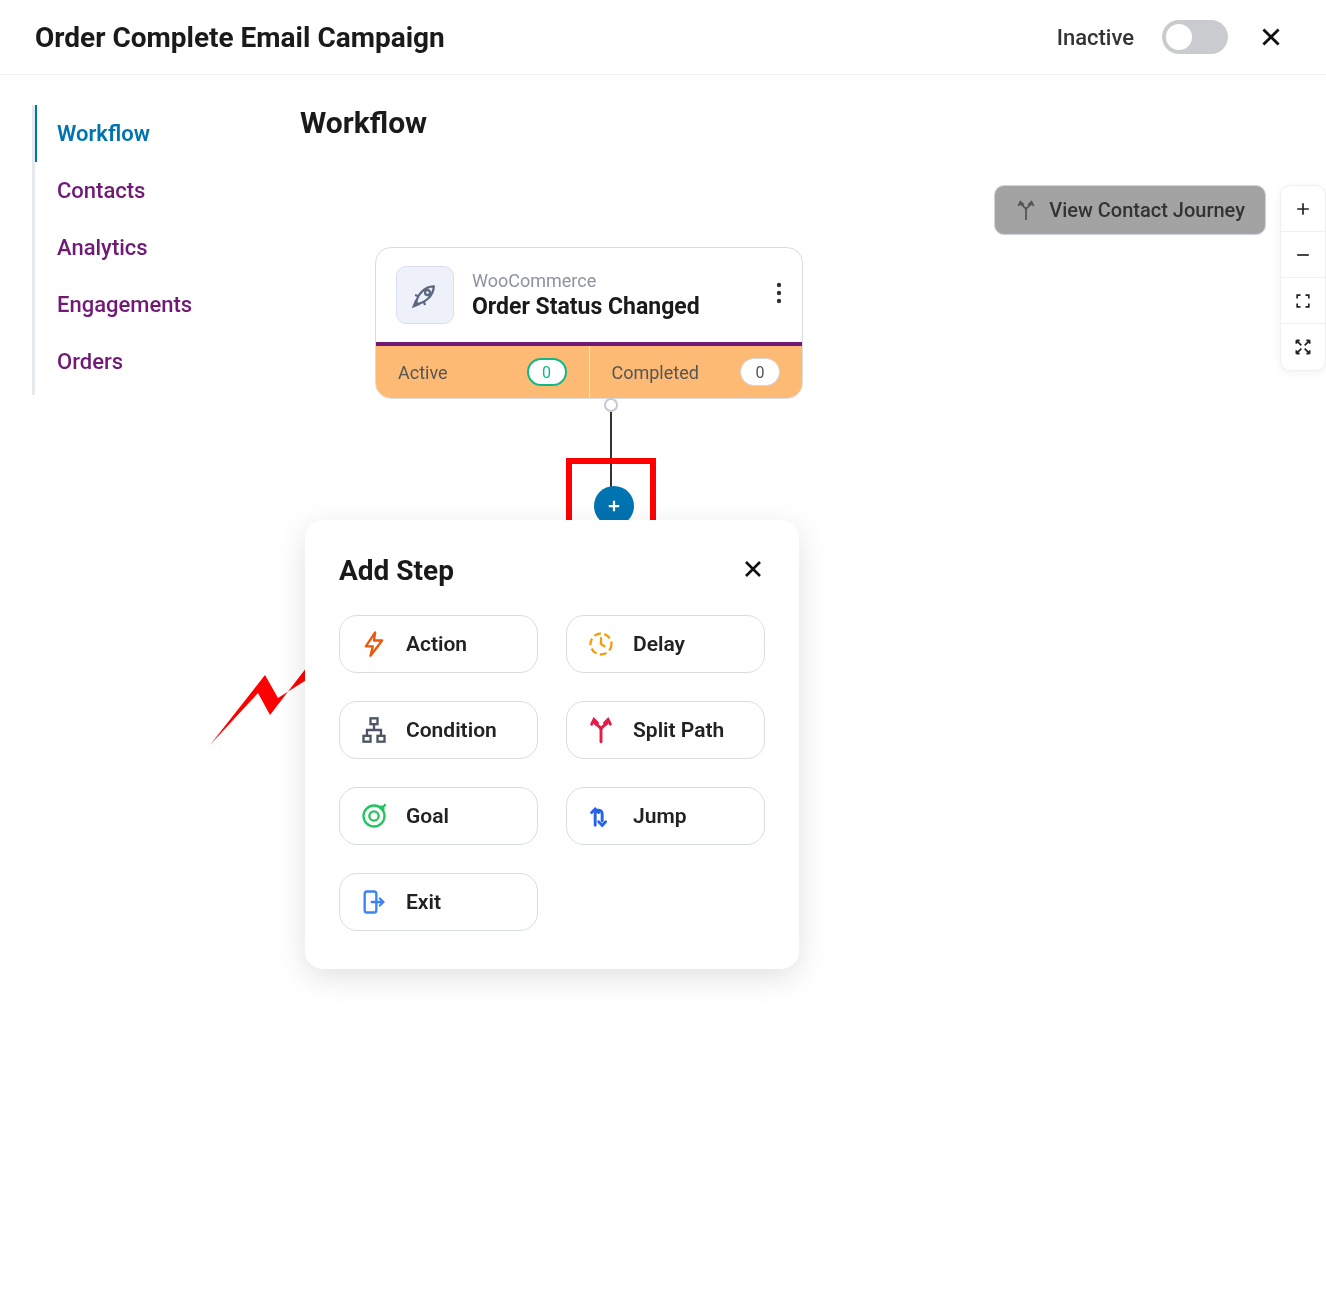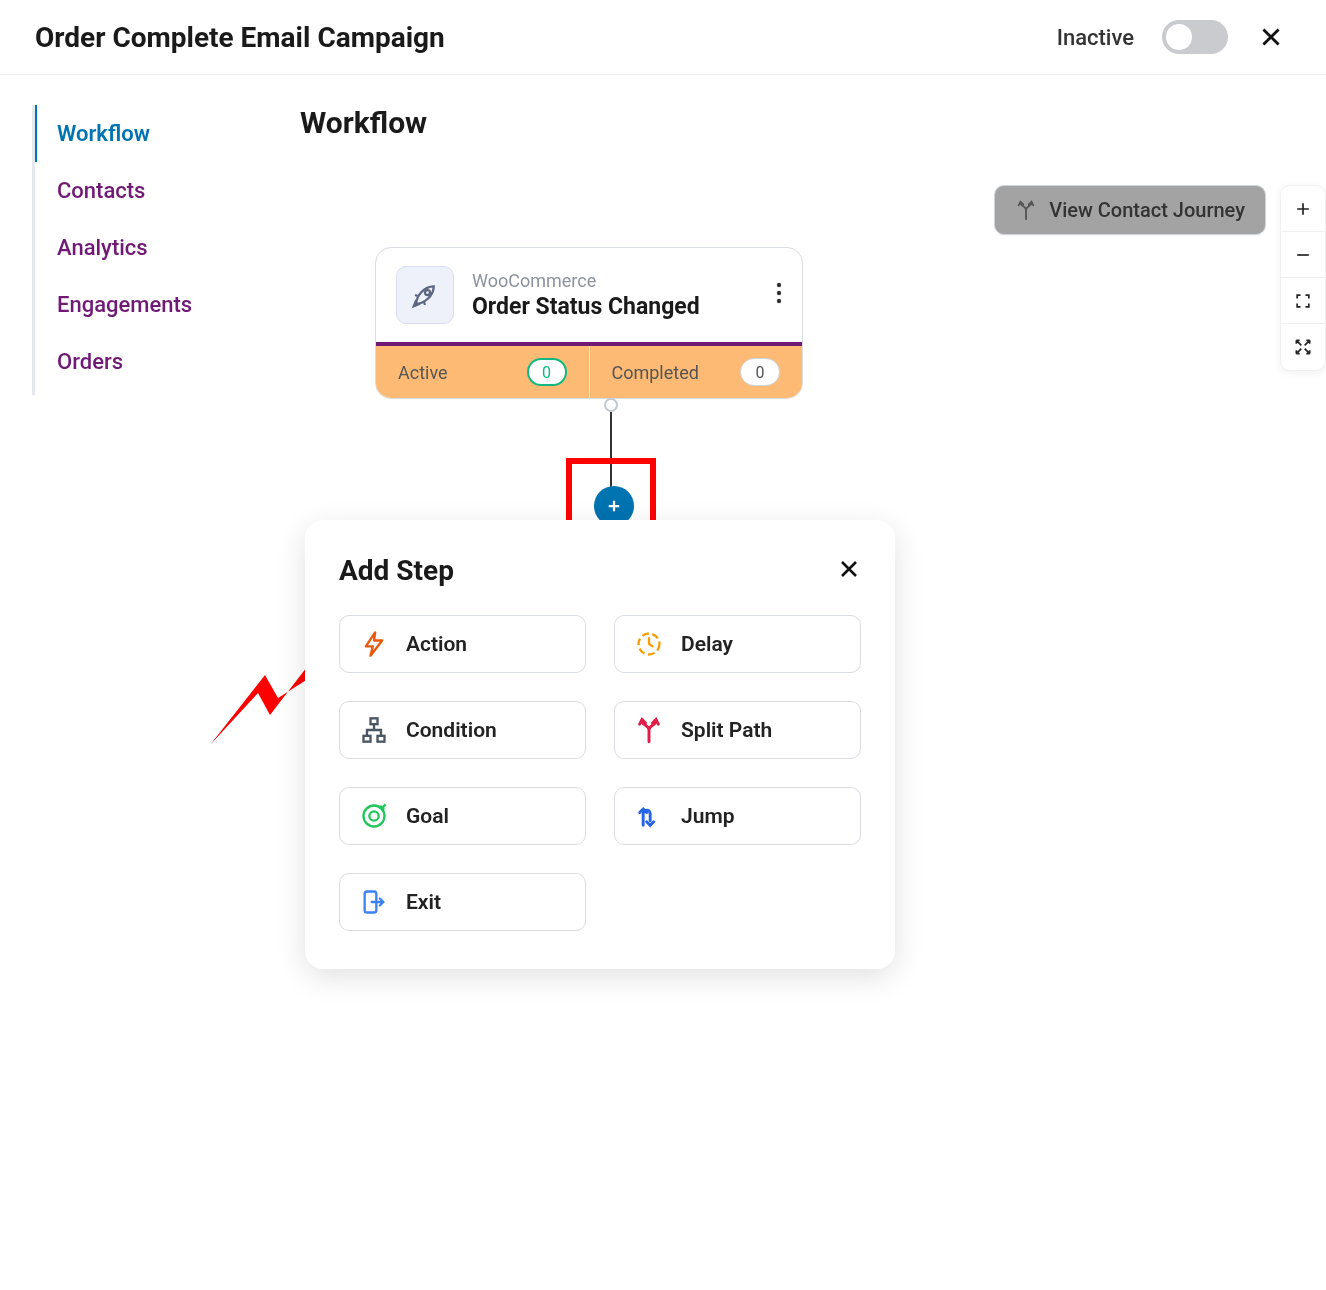--- a/index.html
+++ b/index.html
@@ -41,26 +41,26 @@
     .stat-label { font-size: 18px; color: #555; }
     .pill { min-width: 40px; height: 28px; border-radius: 14px; display: flex; align-items: center; justify-content: center; font-size: 16px; padding: 0 10px; }
     .pill-green { border: 2px solid #10b981; color: #10b981; background:#fff; }
     .pill-white { border: 1px solid #d0d5dc; color: #555; background: #fff; }
     .connector-dot { position: absolute; left: 304px; top: 218px; width: 14px; height: 14px; border: 2px solid #c3c9d3; border-radius: 50%; background: #fff; }
     .connector-line { position: absolute; left: 310px; top: 232px; width: 2px; height: 83px; background: #333; }
     .add-button-wrap { position: absolute; left: 266px; top: 278px; width: 90px; height: 90px; border: 6px solid #ff0000; }
     .add-button { position: absolute; left: 22px; top: 22px; width: 40px; height: 40px; border-radius: 50%; background: #0073b1; display: flex; align-items: center; justify-content: center; cursor: pointer; }
     .add-button svg { width: 18px; height: 18px; stroke: #fff; stroke-width: 3; }
     .arrow-annotation { position: absolute; left: -90px; top: 440px; pointer-events: none; }
-    .add-step-panel { position: absolute; left: 5px; top: 340px; width: 590px; background: #fff; border-radius: 18px; box-shadow: 0 8px 30px rgba(0,0,0,0.12); padding: 34px 34px 38px; }
+    .add-step-panel { position: absolute; left: 5px; top: 340px; width: 494px; background: #fff; border-radius: 18px; box-shadow: 0 8px 30px rgba(0,0,0,0.12); padding: 34px 34px 38px; }
     .add-step-header { display: flex; align-items: center; justify-content: space-between; margin-bottom: 28px; }
     .add-step-title { font-size: 28px; font-weight: 700; }
     .panel-close svg { width: 24px; height: 24px; stroke: #111; stroke-width: 2.6; cursor: pointer; }
     .step-grid { display: grid; grid-template-columns: 1fr 1fr; gap: 28px 28px; }
-    .step-option { display: flex; align-items: center; gap: 18px; border: 1px solid #d9dce1; border-radius: 10px; padding: 14px 20px; cursor: pointer; background: #fff; }
+    .step-option { display: flex; align-items: center; gap: 18px; border: 1px solid #d9dce1; border-radius: 18px; padding: 14px 20px; cursor: pointer; background: #fff; }
     .step-option .label { font-size: 21px; font-weight: 600; color: #222; }
     .ico { width: 28px; height: 28px; }
   </style>
 </head>
 <body>
 
 <svg width="0" height="0" style="position:absolute">
   <defs>
     <g id="i-bolt">
         <path d="M13 2 L5 14 H11 L9 22 L19 9 H12 Z" fill="none" stroke-width="2" stroke-linejoin="round"></path>

